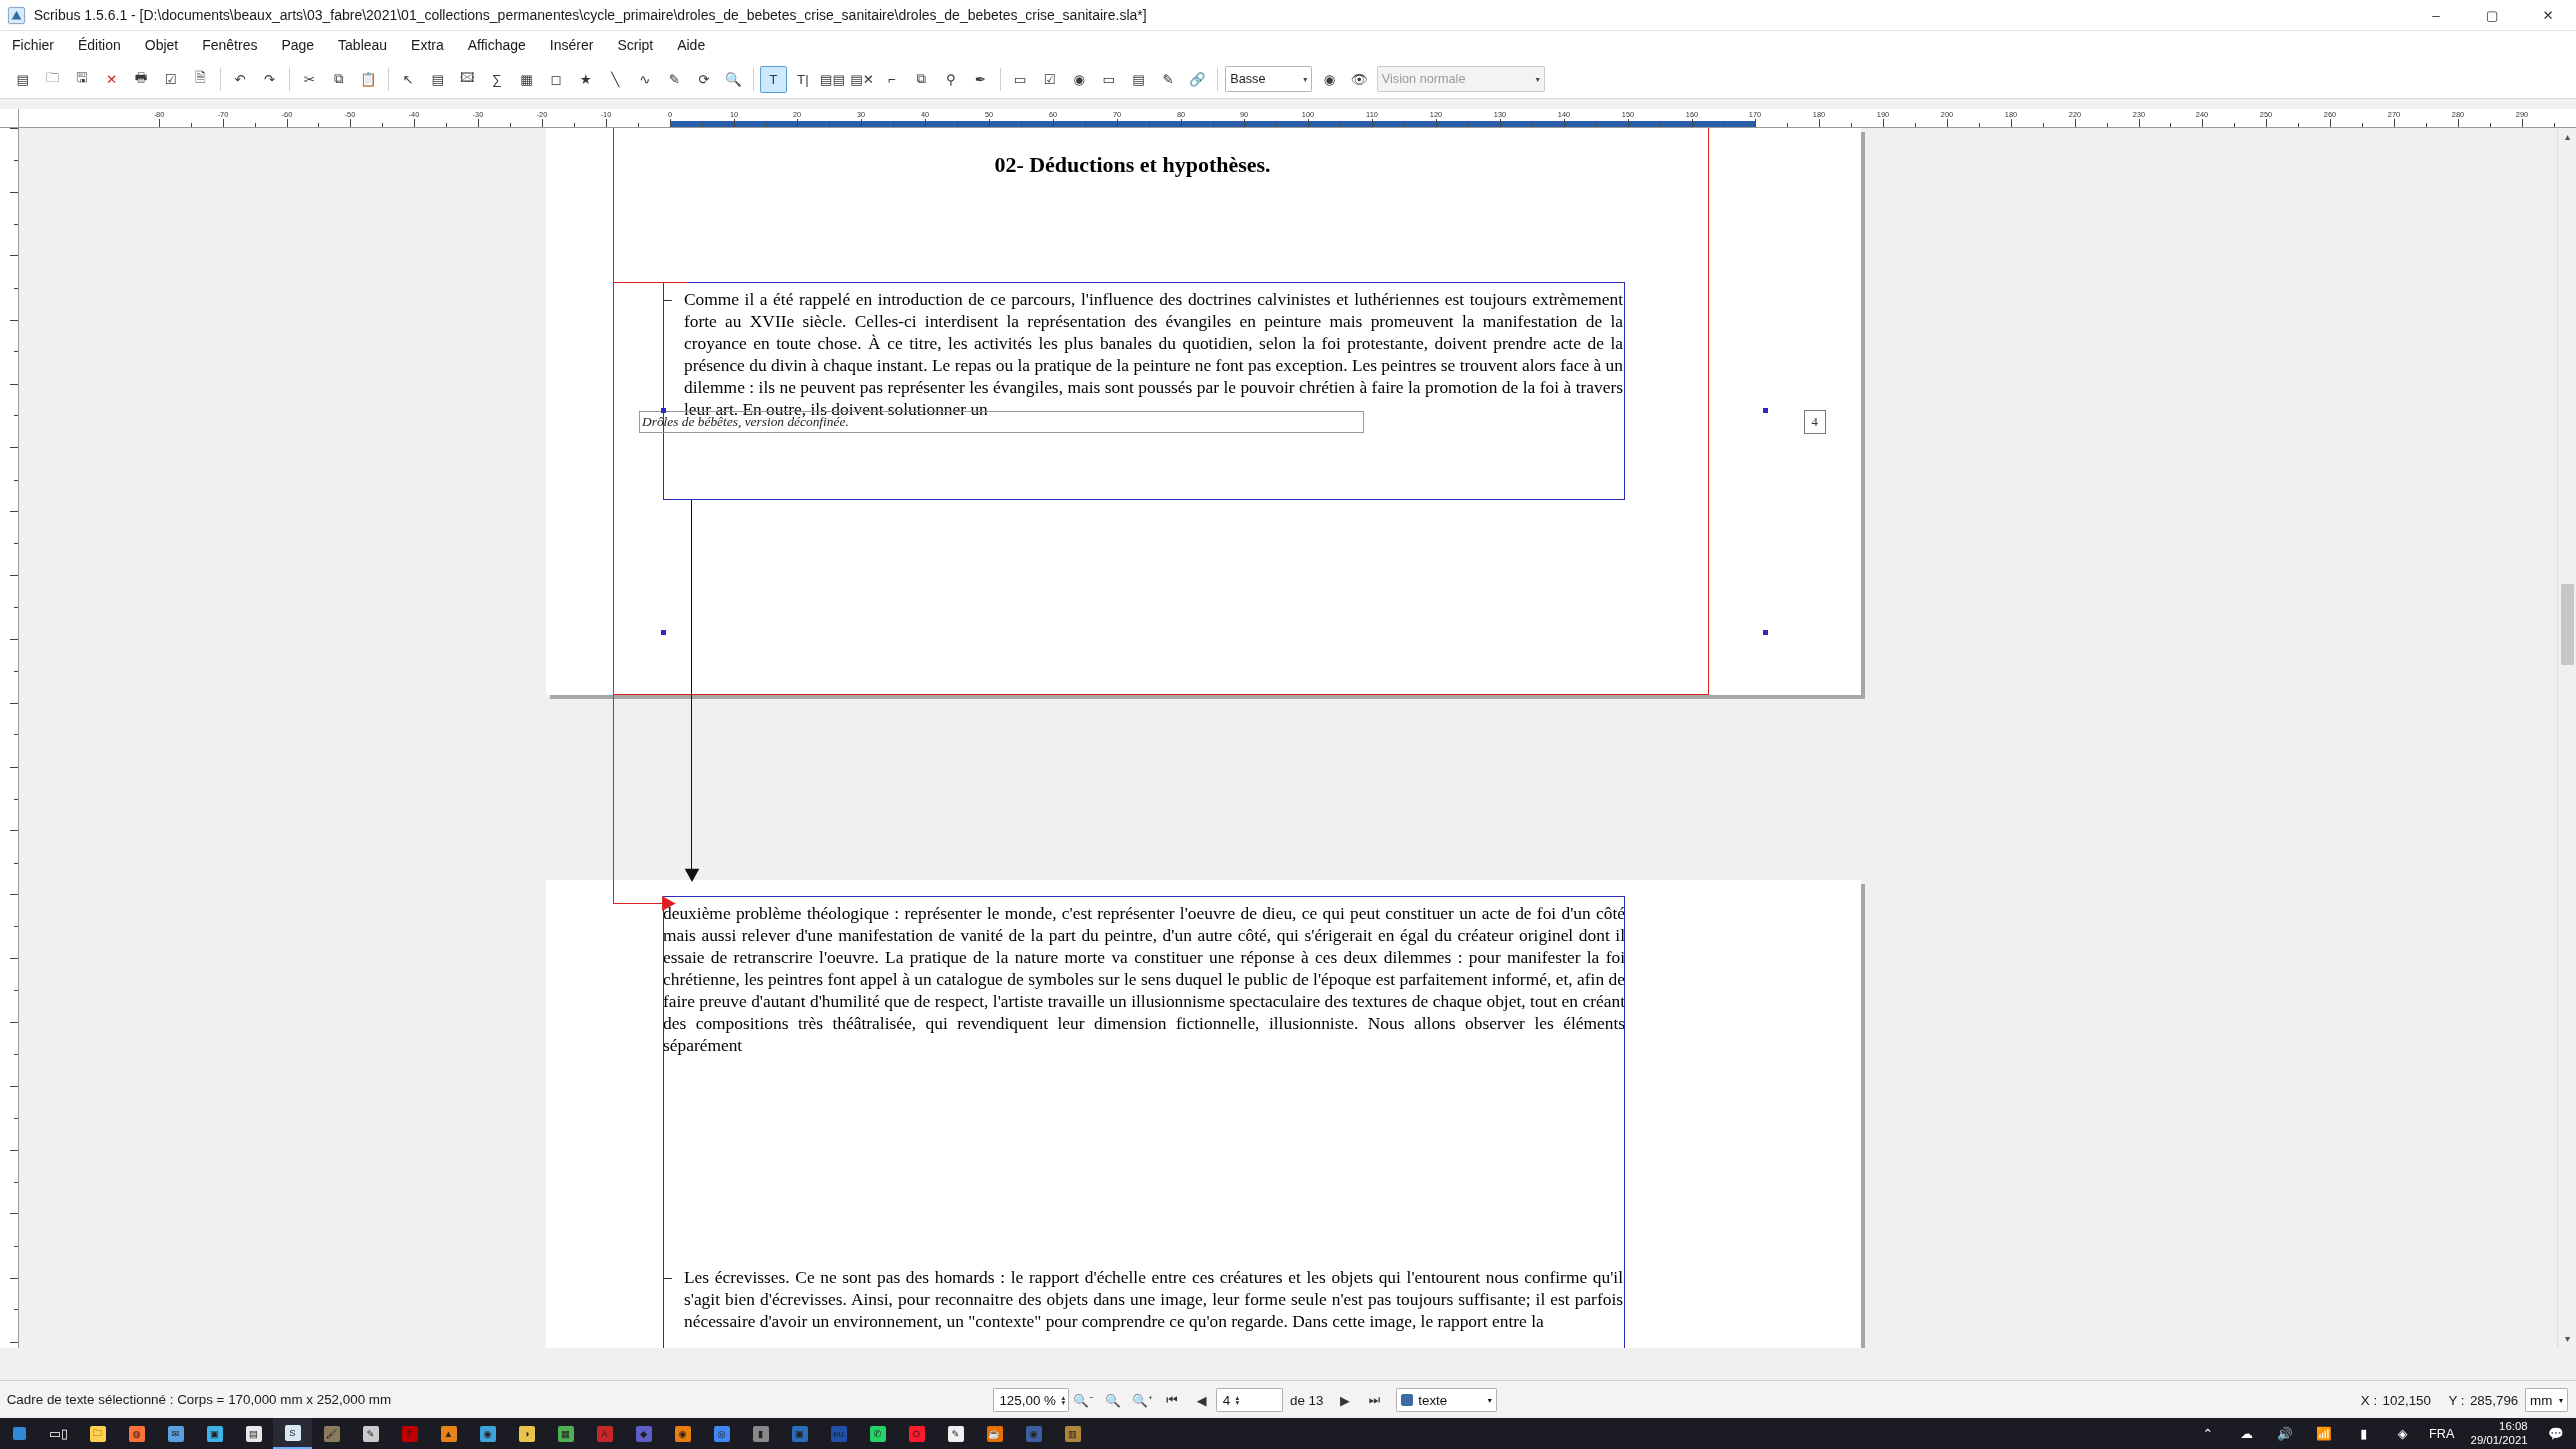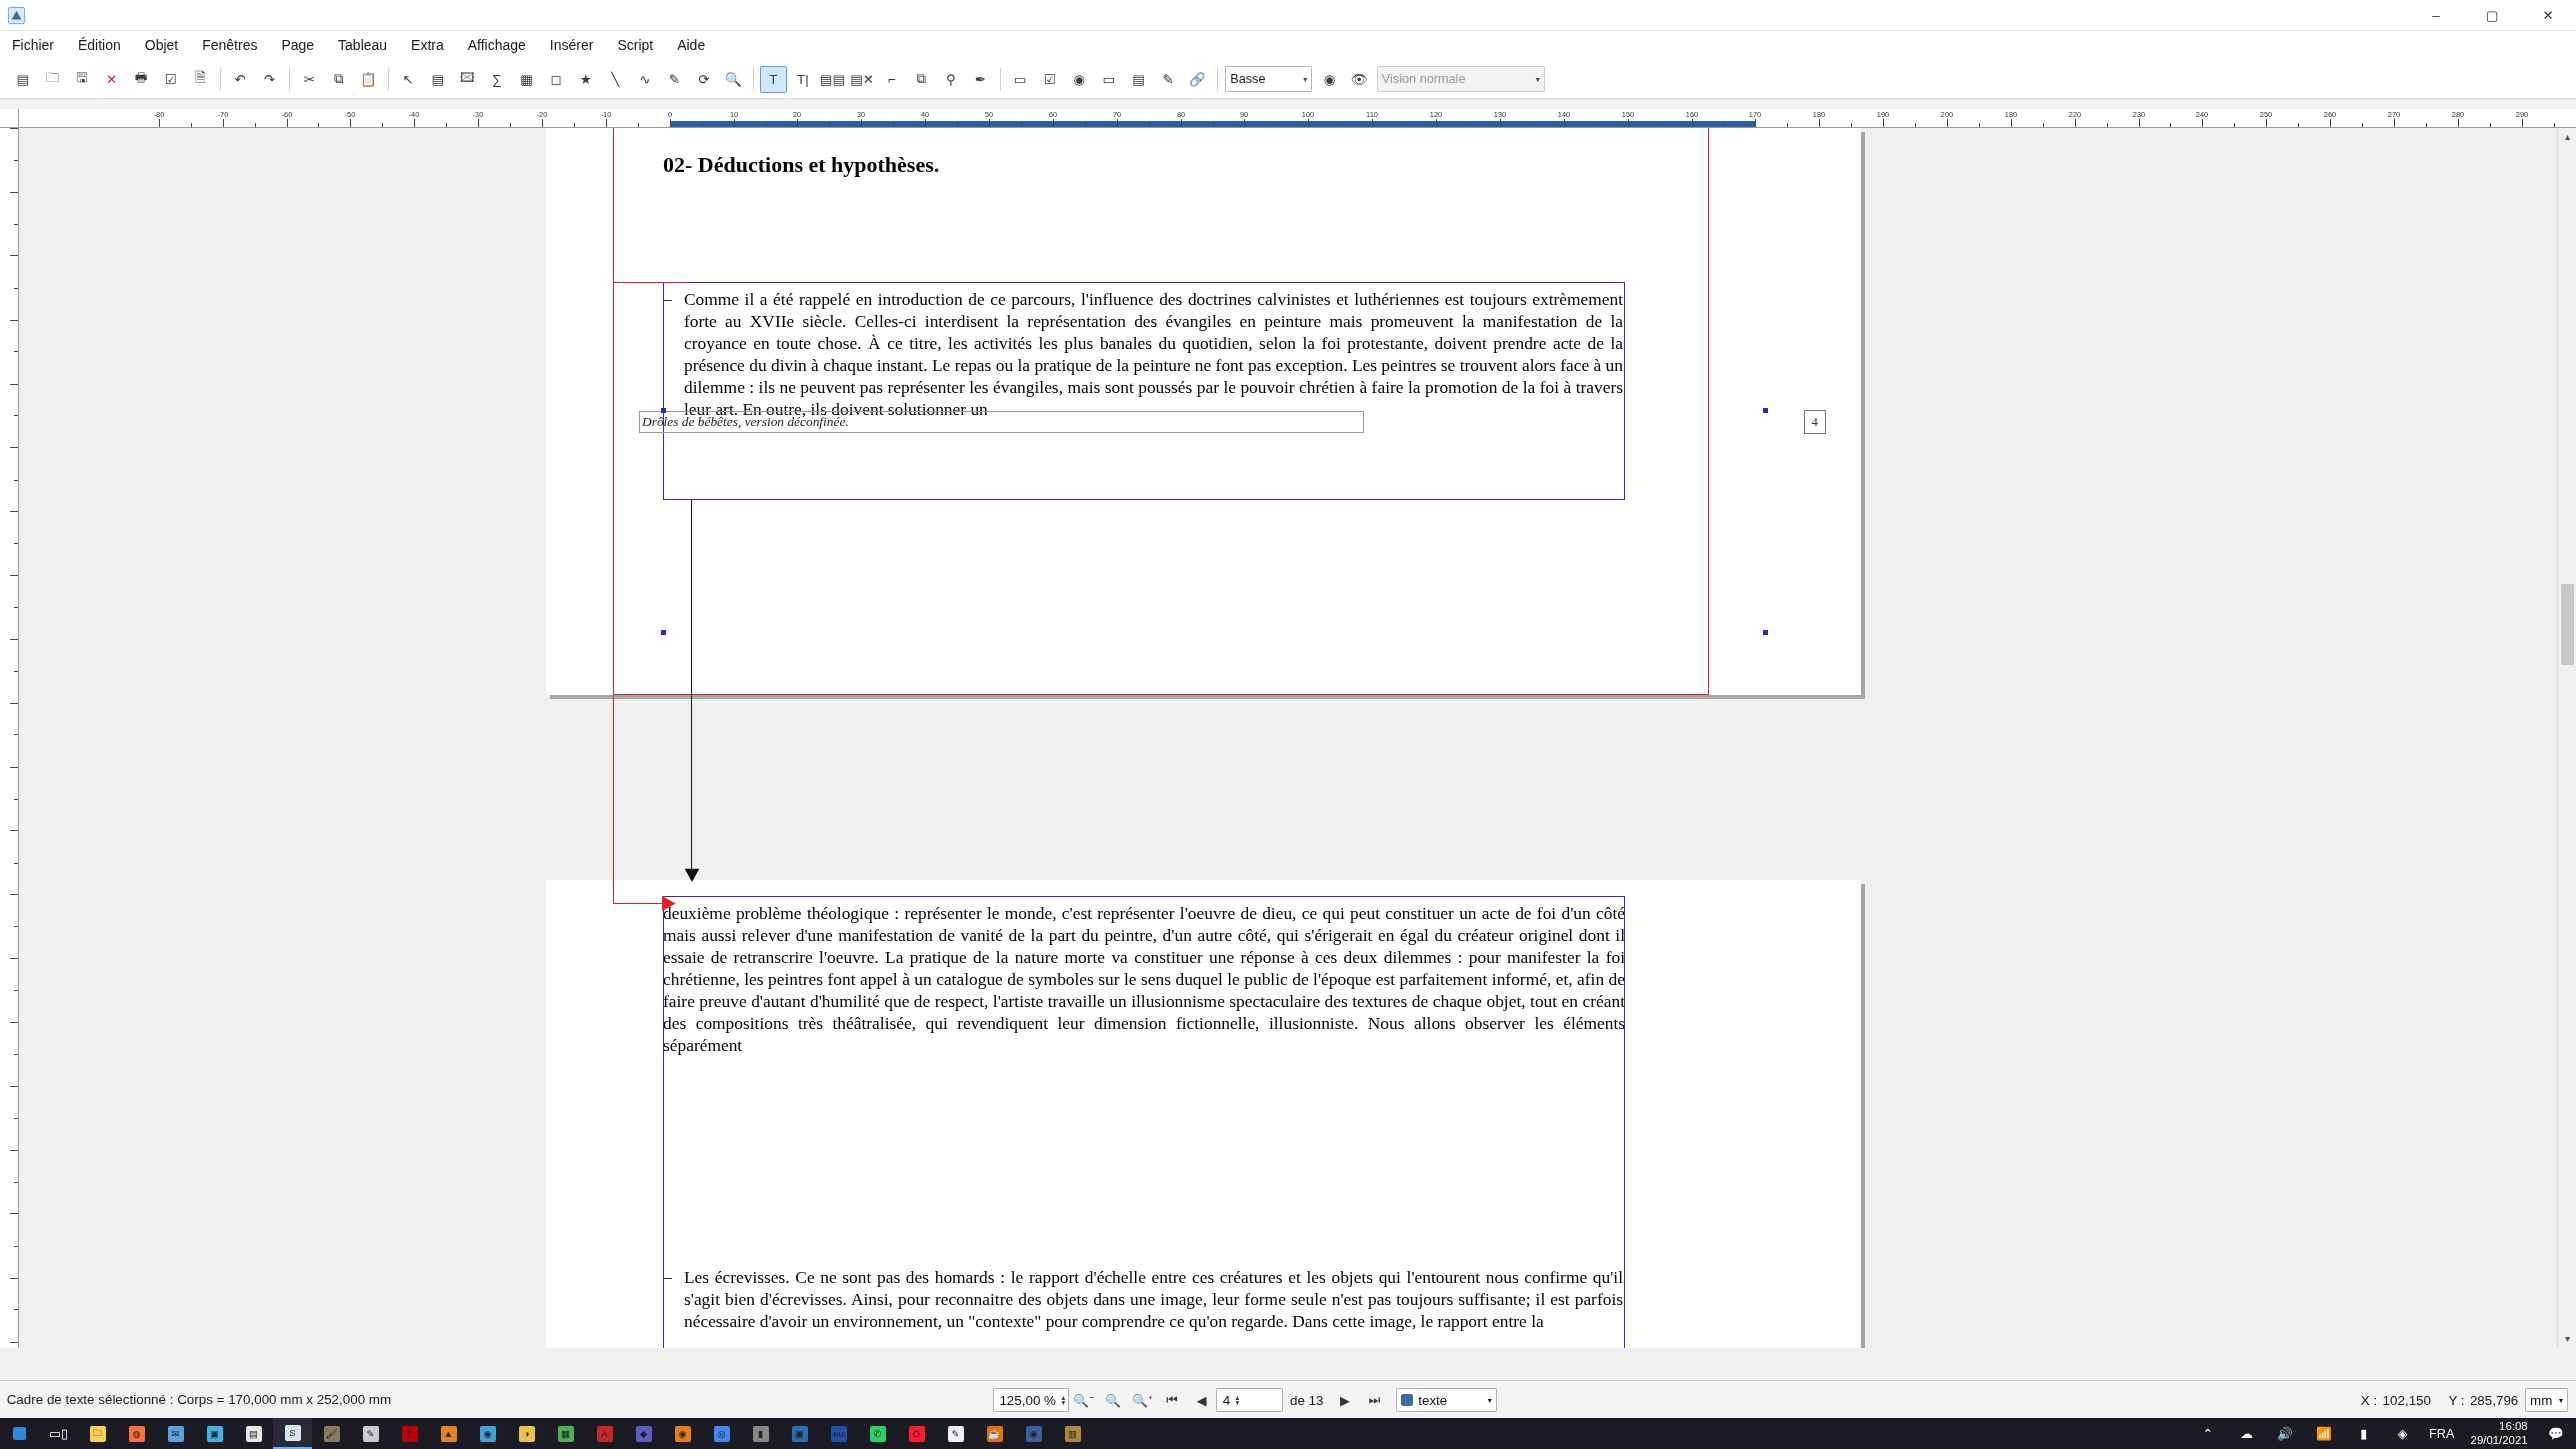--- a/index.html
+++ b/index.html
@@ -88,21 +88,21 @@
     position:absolute; left:19px; top:128px; width:2538px; height:1220px;
     background:#f0f0f0; overflow:hidden;
   }
   .page {
     position:absolute; background:#ffffff; box-shadow:4px 4px 0 rgba(0,0,0,0.30);
   }
   .page1 { left:527px; top:0px; width:1315px; height:567px; }
   .page2 { left:527px; top:752px; width:1315px; height:567px; }
 
   .doc-text {
-    position:absolute; font-family:"Liberation Serif", serif; color:#000;
+    position:absolute; font-family:"Liberation Serif", serif; color:#000;text-align:center;
   }
   .h1 { font-size:22px; font-weight:bold; }
   .h2 { font-size:21px; font-weight:bold; }
   .para {
     font-size:17.4px; line-height:1.27; text-align:justify; color:#000;
   }
 
   .frame-sel {
     position:absolute; border:0.7px solid #2b2bbd;
   }
@@ -185,20 +185,21 @@
 </head>
 <body>
 
 <div class="titlebar">
   <div class="title-icon">
     <svg width="19" height="19" viewBox="0 0 28 28">
       <rect x="2" y="2" width="24" height="24" rx="3" fill="#d8e8f5" stroke="#4a7aa8"></rect>
       <path d="M7 20 L14 7 L21 20 Z" fill="#2b6ca3"></path>
     </svg>
   </div>
+  <div class="title-text">Scribus 1.5.6.1 - [D:\documents\beaux_arts\03_fabre\2021\01_collections_permanentes\cycle_primaire\droles_de_bebetes_crise_sanitaire\droles_de_bebetes_crise_sanitaire.sla*]</div>
   <div class="winbtns">
     <div class="winbtn">–</div>
     <div class="winbtn">▢</div>
     <div class="winbtn close">✕</div>
   </div>
 </div>
 
 <div class="menubar">
   <div class="menu-item">Fichier</div>
   <div class="menu-item">Édition</div>

